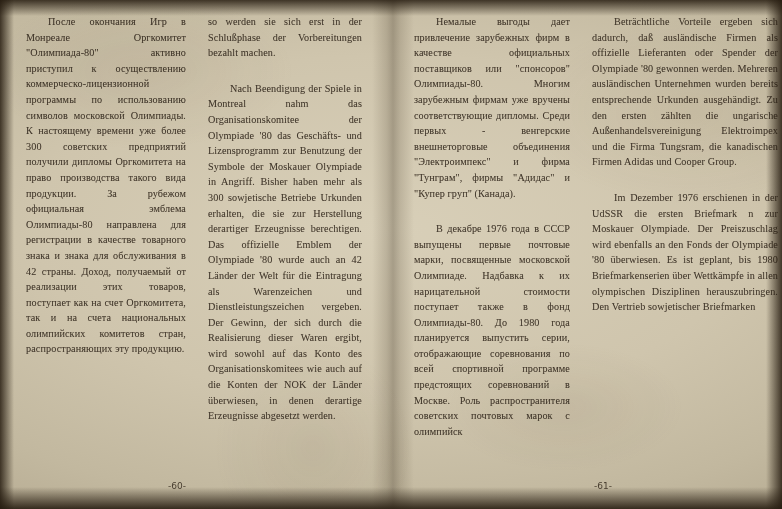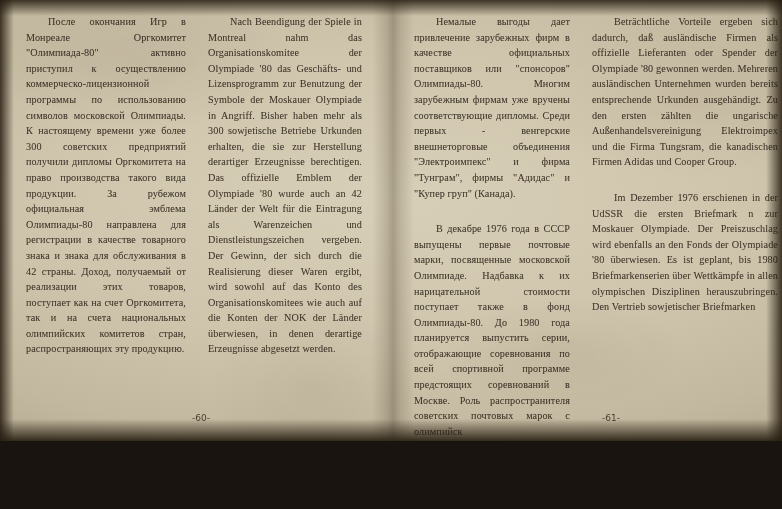--- a/index.html
+++ b/index.html
@@ -9,21 +9,21 @@
   }
   body {
     width: 782px;
     height: 509px;
     overflow: hidden;
     font-family: "Liberation Serif", serif;
   }
   .scan {
     position: relative;
     width: 782px;
-    height: 441px;
+    height: 509px;
     background:
       radial-gradient(ellipse 120% 90% at 50% 45%, #d8cfb8 0%, #cfc5ad 38%, #c2b89f 62%, #b2a78e 82%, #9d917a 100%);
     overflow: hidden;
   }
   
   .grain {
     position: absolute;
     inset: 0;
     pointer-events: none;
     background:
@@ -100,41 +100,42 @@
   .de { font-family: "Liberation Serif", serif; font-size: 10.4px; line-height: 15.6px; }
 
   .folio {
     position: absolute;
     bottom: 18px;
     font-size: 9px;
     color: #2b2014;
     opacity: .8;
     font-family: "DejaVu Sans", sans-serif;
   }
-  .folio-left { left: 192px; }
-  .folio-right { right: 162px; }
+  .folio-left { left: 168px; }
+  .folio-right { right: 170px; }
 
   .blur {
     filter: blur(.18px);
   }
 </style>
 </head>
 <body>
 
 <div class="scan">
 
   <div class="gutter"></div>
 
   <div class="columns">
 
     <div class="col c1">
       <p class="para ru blur">После окончания Игр в Монреале Оргкомитет "Олимпиада-80" активно приступил к осуществлению коммерческо-лицензионной программы по использованию символов московской Олимпиады. К настоящему времени уже более 300 советских предприятий получили дипломы Оргкомитета на право производства такого вида продукции. За рубежом официальная эмблема Олимпиады-80 направлена для регистрации в качестве товарного знака и знака для обслуживания в 42 страны. Доход, получаемый от реализации этих товаров, поступает как на счет Оргкомитета, так и на счета национальных олимпийских комитетов стран, распространяющих эту продукцию.</p>
     </div>
 
     <div class="col c2">
+      <p class="para de noindent blur">so werden sie sich erst in der Schlußphase der Vorbereitungen bezahlt machen.</p>
       <p class="para de blur">Nach Beendigung der Spiele in Montreal nahm das Organisationskomitee der Olympiade '80 das Geschäfts- und Lizensprogramm zur Benutzung der Symbole der Moskauer Olympiade in Angriff. Bisher haben mehr als 300 sowjetische Betriebe Urkunden erhalten, die sie zur Herstellung derartiger Erzeugnisse berechtigen. Das offizielle Emblem der Olympiade '80 wurde auch an 42 Länder der Welt für die Eintragung als Warenzeichen und Dienstleistungszeichen vergeben. Der Gewinn, der sich durch die Realisierung dieser Waren ergibt, wird sowohl auf das Konto des Organisationskomitees wie auch auf die Konten der NOK der Länder überwiesen, in denen derartige Erzeugnisse abgesetzt werden.</p>
     </div>
 
     <div class="col c3">
       <p class="para ru blur">Немалые выгоды дает привлечение зарубежных фирм в качестве официальных поставщиков или "спонсоров" Олимпиады-80. Многим зарубежным фирмам уже вручены соответствующие дипломы. Среди первых - венгерские внешнеторговые объединения "Электроимпекс" и фирма "Тунграм", фирмы "Адидас" и "Купер груп" (Канада).</p>
       <p class="para ru blur">В декабре 1976 года в СССР выпущены первые почтовые марки, посвященные московской Олимпиаде. Надбавка к их нарицательной стоимости поступает также в фонд Олимпиады-80. До 1980 года планируется выпустить серии, отображающие соревнования по всей спортивной программе предстоящих соревнований в Москве. Роль распространителя советских почтовых марок с олимпийск</p>
     </div>
 
     <div class="col c4">
       <p class="para de blur">Beträchtliche Vorteile ergeben sich dadurch, daß ausländische Firmen als offizielle Lieferanten oder Spender der Olympiade '80 gewonnen werden. Mehreren ausländischen Unternehmen wurden bereits entsprechende Urkunden ausgehändigt. Zu den ersten zählten die ungarische Außenhandelsvereinigung Elektroimpex und die Firma Tungsram, die kanadischen Firmen Adidas und Cooper Group.</p>

